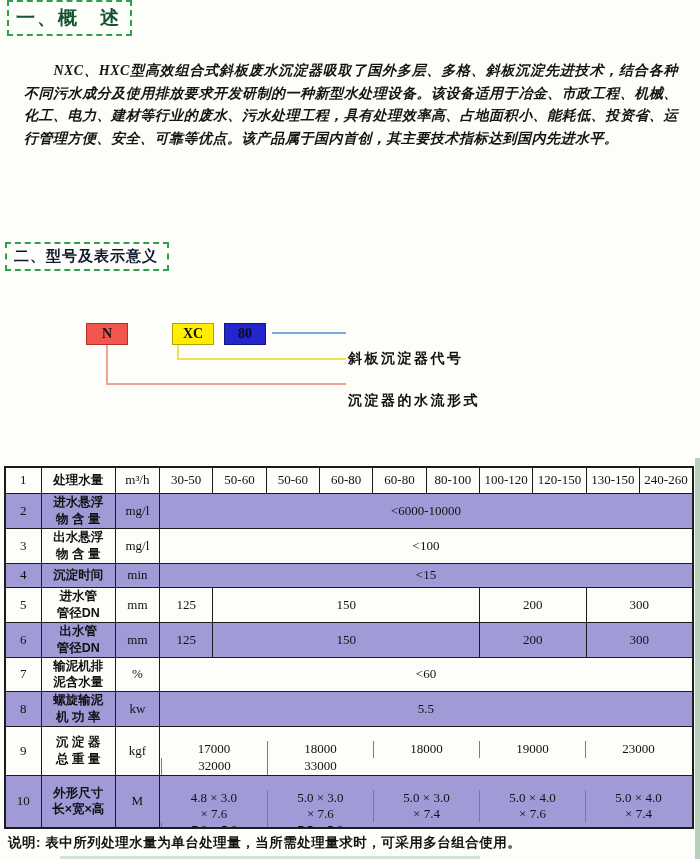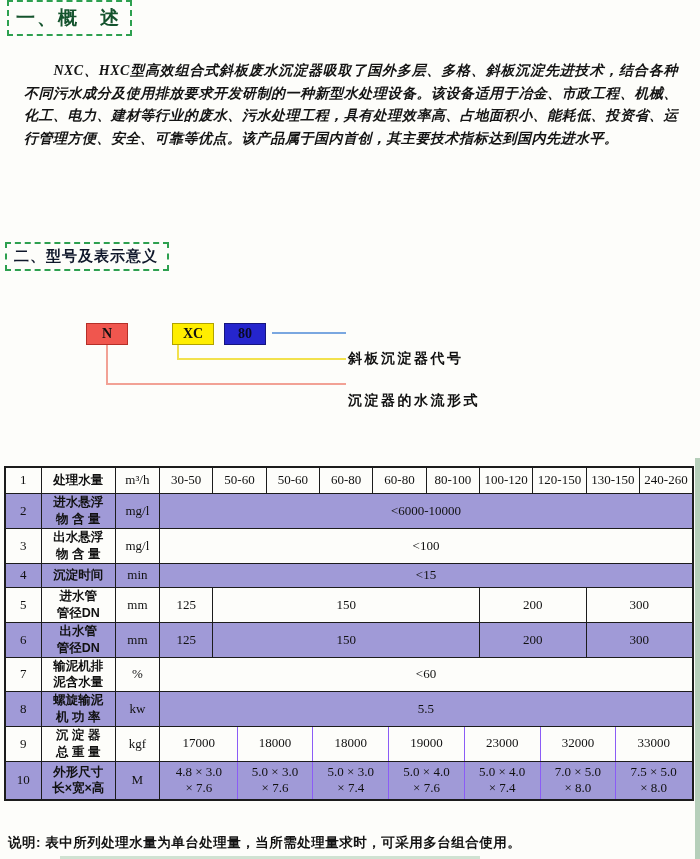--- a/index.html
+++ b/index.html
@@ -71,21 +71,21 @@
   tr.purple{background:#a09ad7;}
   th.hd{font-weight:bold;font-size:13px;}
   th.hd-cn{font-family:"Liberation Sans","DejaVu Sans",sans-serif;}
   td.itm{
     font-weight:bold;white-space:pre-line;line-height:1.3;
     font-family:"Liberation Sans","DejaVu Sans",sans-serif;font-size:12.5px;
   }
   td.unit{font-size:13px;}
   td.num{font-size:13px;}
   td.gridtd{padding:0;}
-  .span7{display:grid;grid-template-columns:repeat(7,1fr);width:100%;}
+  .span7{display:grid;grid-template-columns:repeat(5,1fr);width:100%;margin-top:14px;}
   .g35{height:34px;}
   .g38{height:37px;}
   .span7 .gcell{
     border-left:1px solid #8b5cf6;
     display:flex;align-items:center;justify-content:center;
     white-space:pre-line;line-height:1.25;font-size:13px;
   }
   .span7 .gcell:first-child{border-left:none;}
 
   

